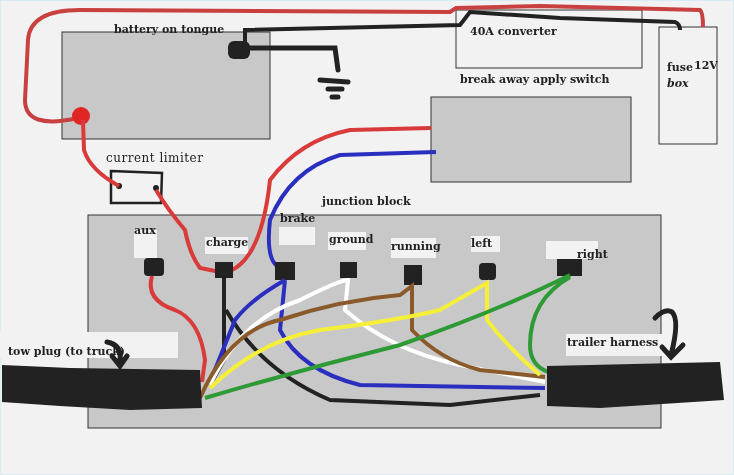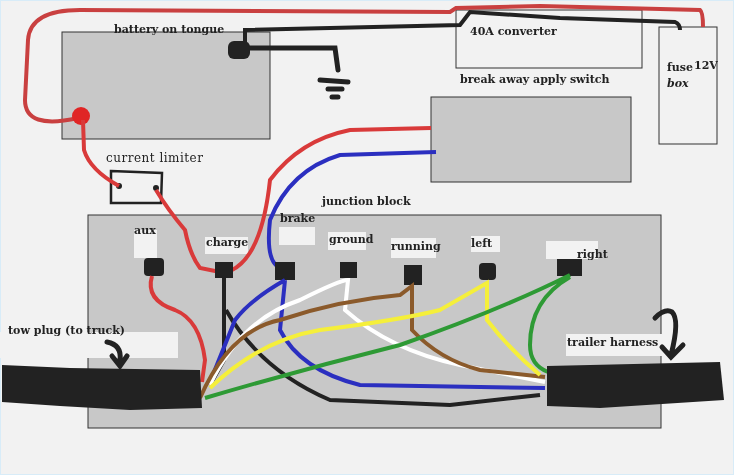--- a/index.html
+++ b/index.html
@@ -84,14 +84,14 @@
 <div class="lbl" style="left:302px;top:196px;margin-left:20px;">junction block</div>
 
 <div class="lbl" style="left:134px;top:225px;">aux</div>
 <div class="lbl" style="left:206px;top:237px;">charge</div>
 <div class="lbl" style="left:280px;top:213px;">brake</div>
 <div class="lbl" style="left:329px;top:234px;">ground</div>
 <div class="lbl" style="left:391px;top:241px;">running</div>
 <div class="lbl" style="left:471px;top:238px;">left</div>
 <div class="lbl" style="left:546px;top:249px;margin-left:31px;">right</div>
 
-<div class="lbl" style="left:8px;top:325px;text-align:right;">tow plug (to truck)</div>
+<div class="lbl" style="left:8px;top:346px;text-align:right;">tow plug (to truck)</div>
 <div class="lbl" style="left:567px;top:337px;">trailer harness</div>
 
 </body></html>

